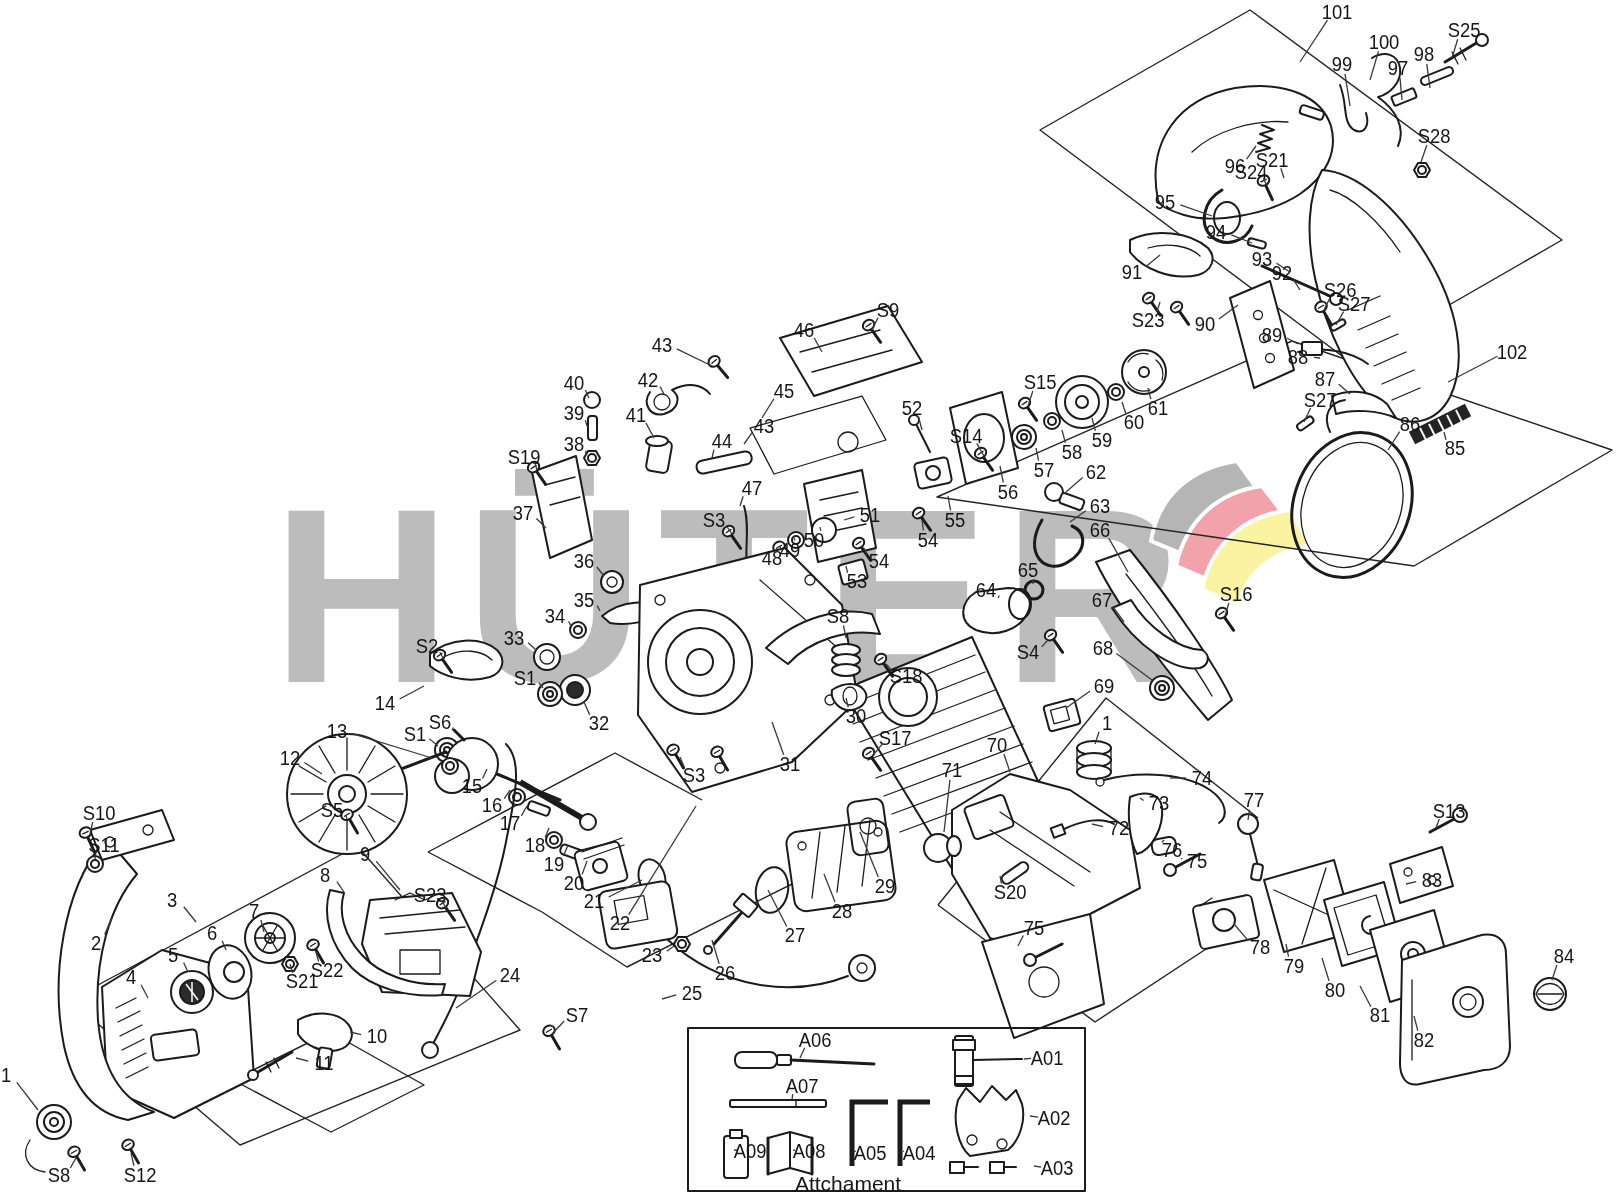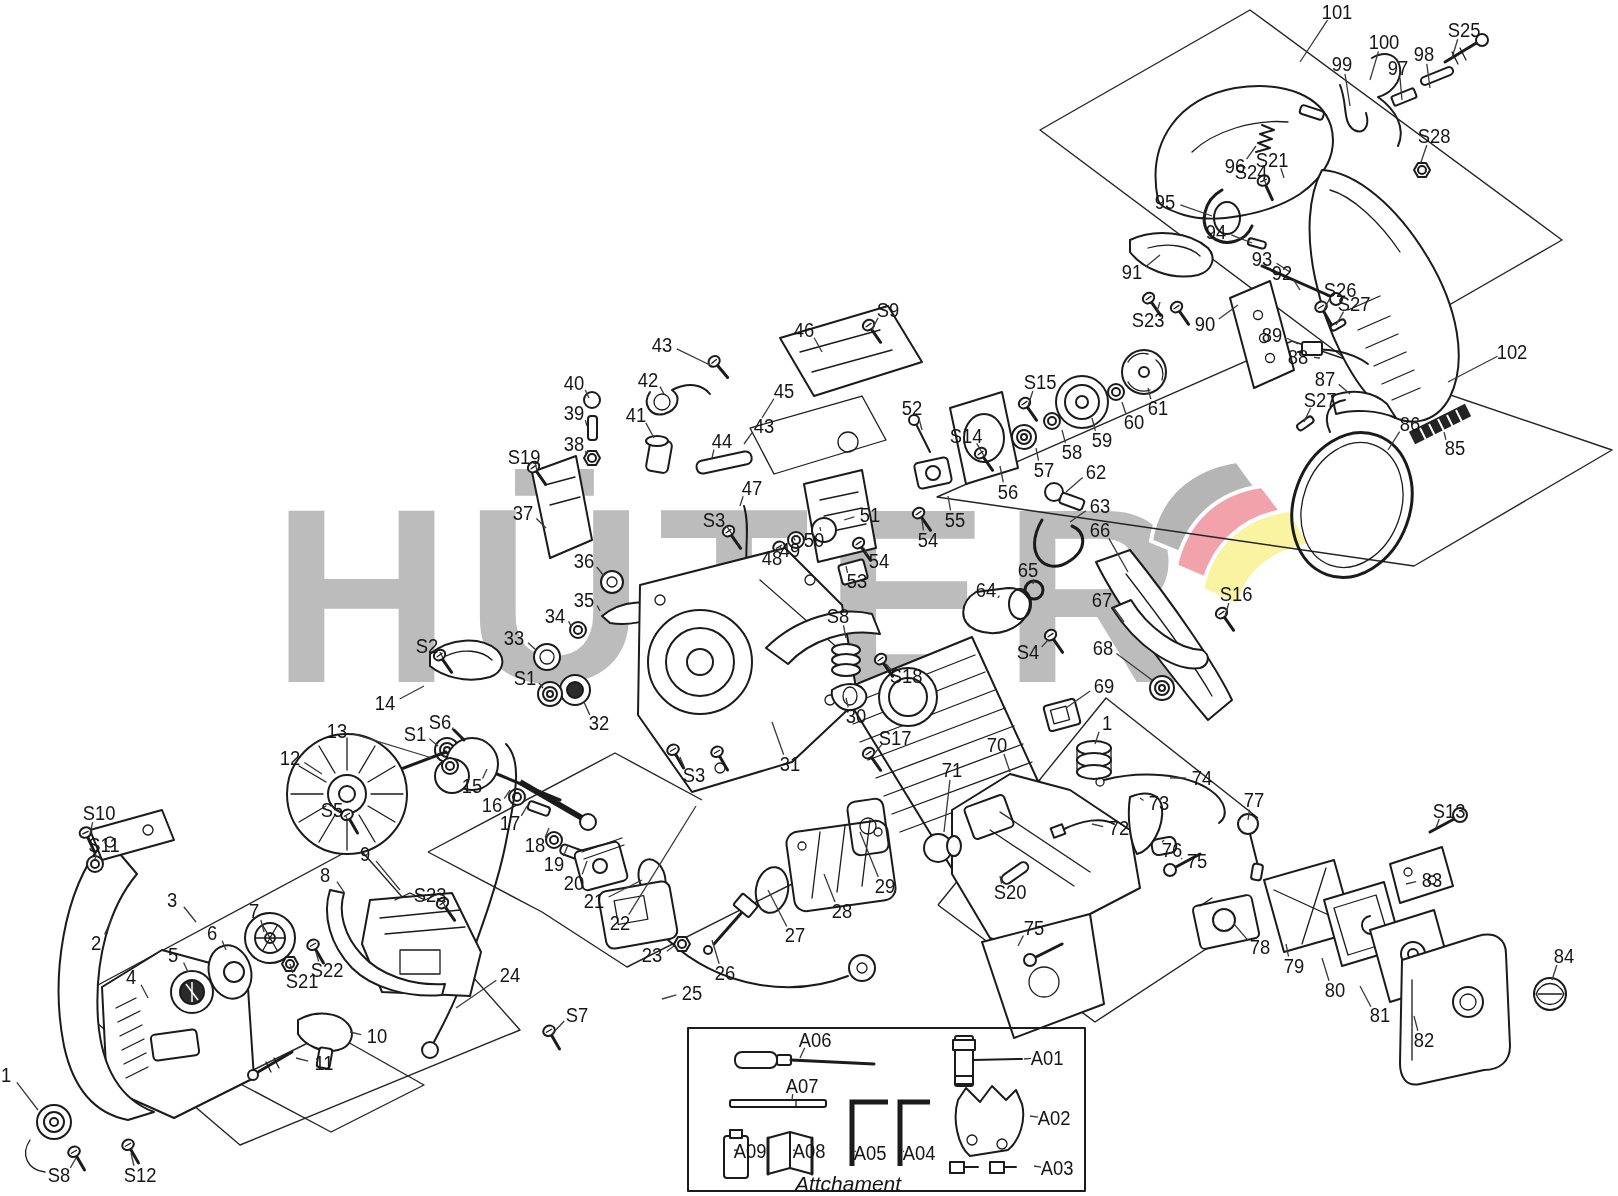--- a/index.html
+++ b/index.html
@@ -6,21 +6,21 @@
   .stage{position:relative;width:1618px;height:1196px;background:#ffffff;overflow:hidden;
          font-family:"Liberation Sans",sans-serif;}
   .watermark{position:absolute;left:272px;top:472px;font-size:248px;font-weight:bold;
              letter-spacing:14px;line-height:1;z-index:0;user-select:none;}
   #art{position:absolute;left:0;top:0;z-index:1;}
   #leaders{position:absolute;left:0;top:0;z-index:2;pointer-events:none;}
   #labels-layer{position:absolute;left:0;top:0;width:100%;height:100%;z-index:3;}
   .lbl{position:absolute;transform:translate(-50%,-50%) scaleX(.92);font-size:20px;
        color:#161616;white-space:nowrap;line-height:1;}
   .attach-title{position:absolute;left:848px;top:1184px;transform:translate(-50%,-50%);
-                font-size:21px;color:#161616;z-index:3;font-style:italic;}
+                font-size:21px;color:#161616;z-index:3;}
   
   .p{fill:#ffffff;stroke:#1b1b1b;stroke-width:2;stroke-linejoin:round;stroke-linecap:round;}
   .n{fill:none;stroke:#1b1b1b;stroke-width:2;stroke-linejoin:round;stroke-linecap:round;}
   .thin{stroke-width:1.3;}
   .thick{stroke-width:3;}
   .dk{fill:#2b2b2b;stroke:#1b1b1b;stroke-width:2;}
   .bd{fill:none;stroke:#242424;stroke-width:1.4;stroke-linejoin:round;}
 </style>
 </head>
 <body>

